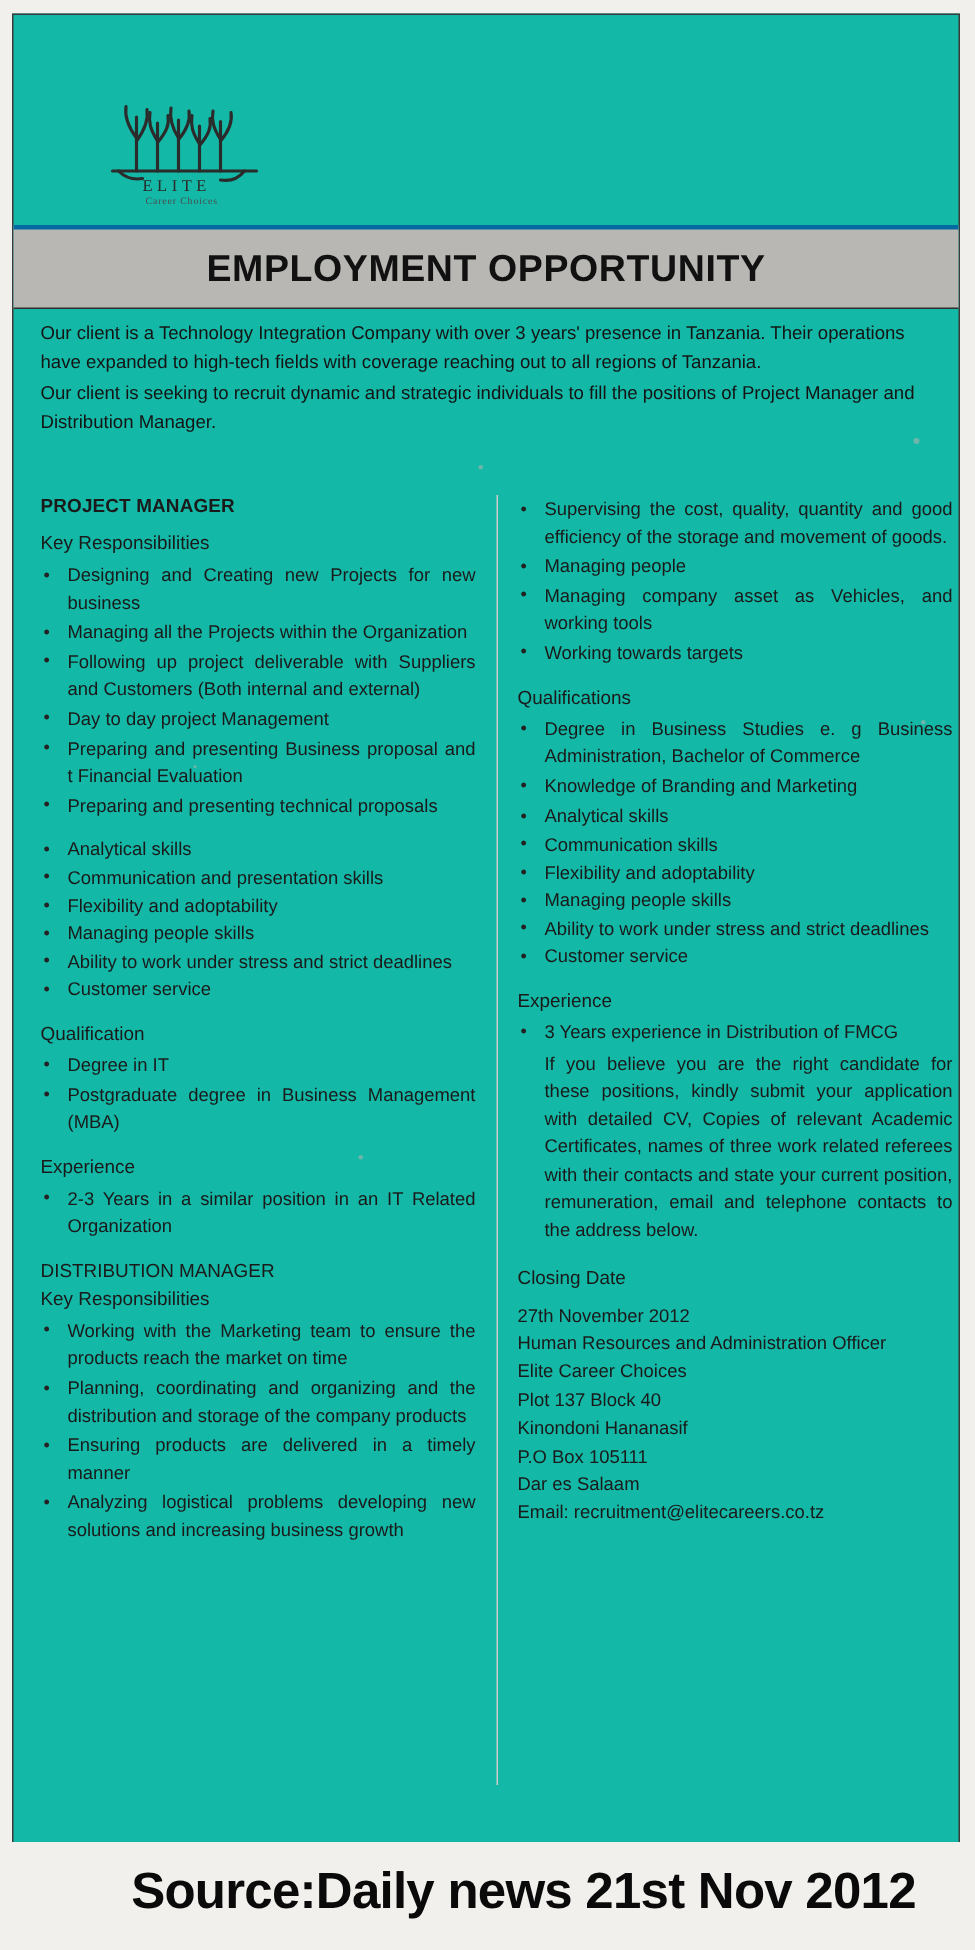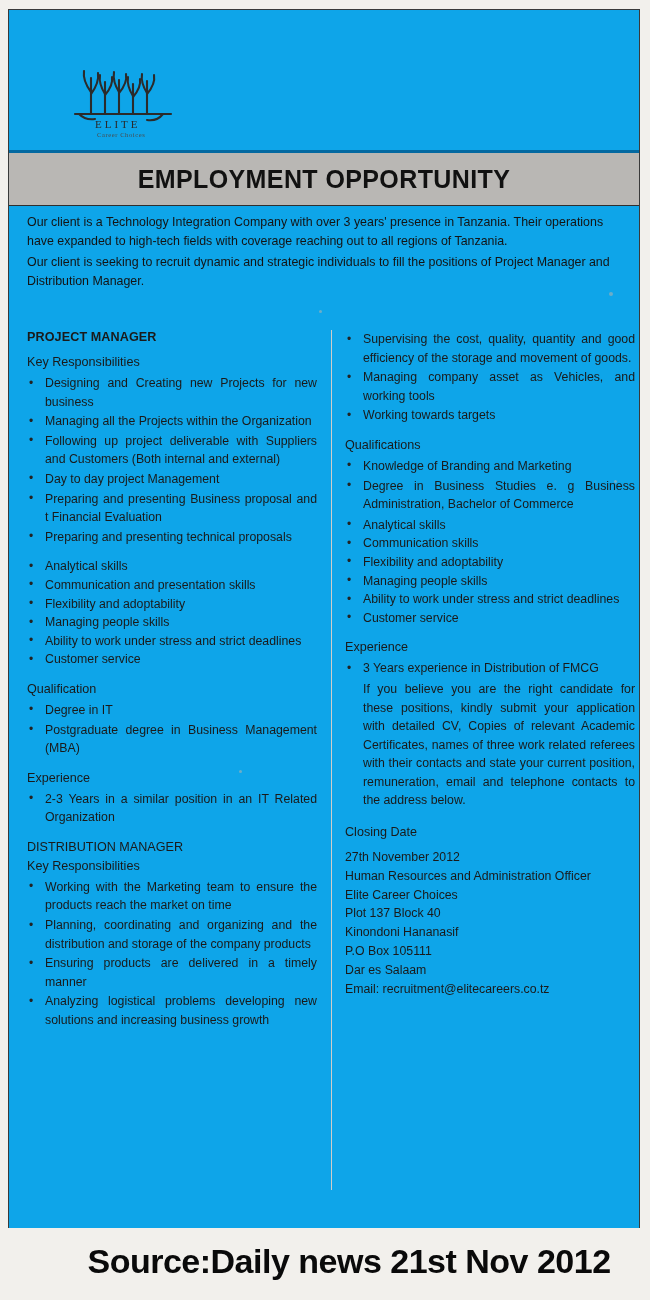--- a/index.html
+++ b/index.html
@@ -21,21 +21,21 @@
     width: 650px;
     height: 1300px;
     background: #f2f0ec;
   }
   .ad-frame {
     position: absolute;
     left: 8px;
     top: 9px;
     width: 632px;
     height: 1233px;
-    background: #0ea5e9;
+    background: #14b8a6;
     border: 1px solid #3a3a3a;
     box-sizing: border-box;
   }
   .logo-area {
     position: absolute;
     left: 0; top: 0;
     width: 100%;
     height: 135px;
   }
   .logo-block {
@@ -282,28 +282,29 @@
           <li>Ensuring products are delivered in a timely manner</li>
           <li>Analyzing logistical problems developing new solutions and increasing business growth</li>
         </ul>
 
       </div>
 
       <div class="col col-right">
 
         <ul class="bul">
           <li>Supervising the cost, quality, quantity and good efficiency of the storage and movement of goods.</li>
+          <li>Managing people</li>
           <li>Managing company asset as Vehicles, and working tools</li>
           <li>Working towards targets</li>
         </ul>
 
         <div class="h-sub">Qualifications</div>
         <ul class="bul">
+          <li>Degree in Business Studies e. g Business Administration, Bachelor of Commerce</li>
           <li>Knowledge of Branding and Marketing</li>
-          <li>Degree in Business Studies e. g Business Administration, Bachelor of Commerce</li>
         </ul>
 
         <ul class="bul tight">
           <li>Analytical skills</li>
           <li>Communication skills</li>
           <li>Flexibility and adoptability</li>
           <li>Managing people skills</li>
           <li>Ability to work under stress and strict deadlines</li>
           <li>Customer service</li>
         </ul>

